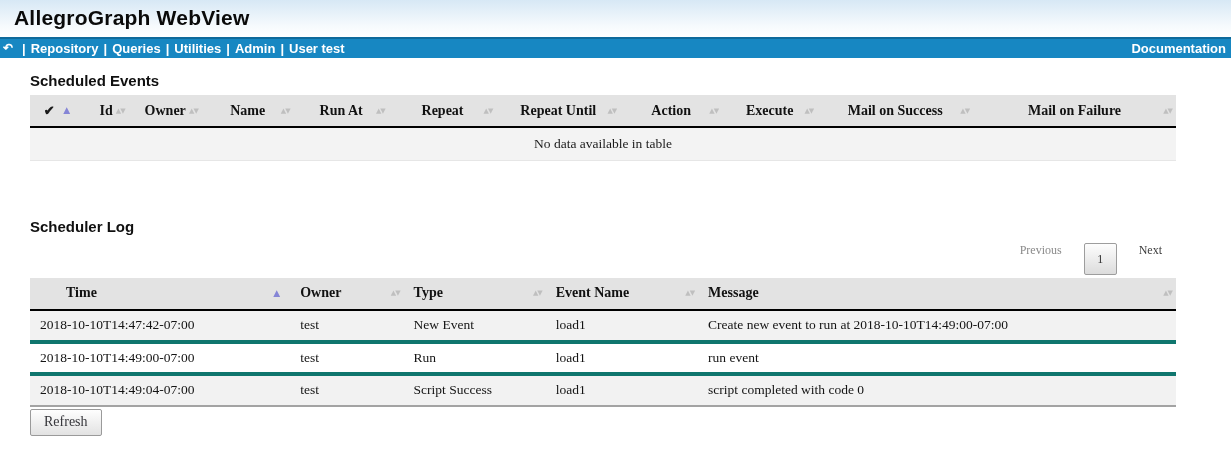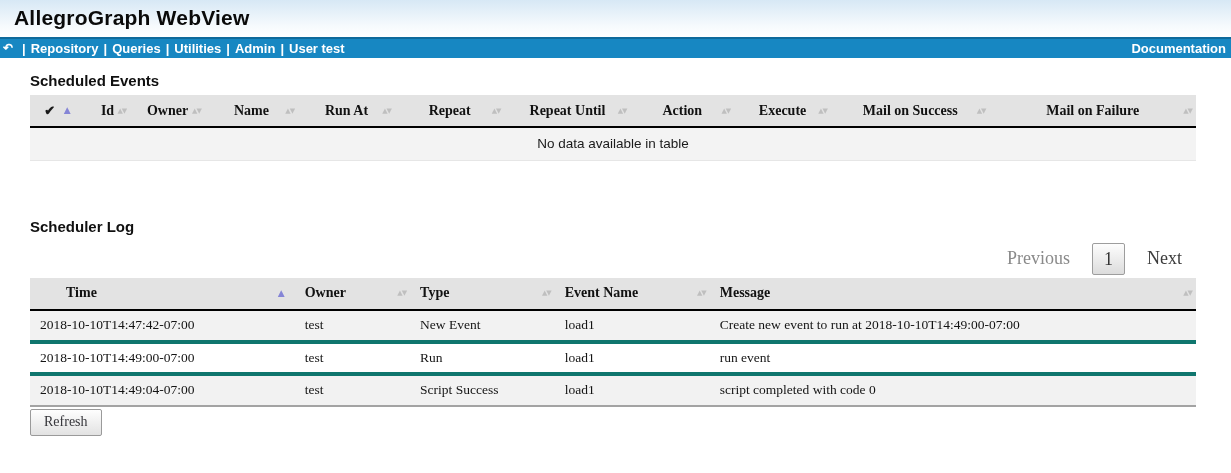--- a/index.html
+++ b/index.html
@@ -13,21 +13,21 @@
   
   .nav-bar { height: 21px; background: #1787c2; border-top: 2px solid #0f6a9b;
     display: flex; align-items: center; color: #fff; font-size: 13px; font-weight: bold; }
   .nav-bar a { color: #fff; text-decoration: none; cursor: pointer; }
   .back-icon { font-size: 12px; padding: 0 4px 2px 3px; cursor: pointer; }
   .nav-sep { padding: 0 5px; }
   .nav-spacer { flex: 1; }
   .nav-doc { padding-right: 5px; }
 
   
-  .content { margin: 0 35px 0 30px; }
+  .content { margin: 0 55px 0 30px; }
   h2.section { font-size: 15px; font-weight: bold; color: #101010; }
   .h2-events { margin: 14px 0 6px 0; }
   .h2-log { margin: 57px 0 0 0; }
 
   table { width: 100%; border-collapse: collapse; table-layout: fixed; }
   thead th { background: #e3e3e3; height: 32px; font-family: "Liberation Serif", serif;
     font-size: 14px; font-weight: bold; color: #111; border-bottom: 2px solid #000;
     position: relative; cursor: pointer; }
   .t-events thead th { text-align: center; }
   .t-log thead th { text-align: left; padding-left: 10px; }
@@ -35,37 +35,37 @@
 
   .sort-faint { position: absolute; right: 4px; top: 50%; transform: translateY(-50%);
     font-size: 7px; letter-spacing: -1px; color: #444; opacity: .22;
     font-family: "DejaVu Sans", sans-serif; }
   .sort-asc { color: #8585d6; font-size: 9px; font-family: "DejaVu Sans", sans-serif; }
   .t-events .check-icon { font-size: 13px; color: #1a1a1a; }
   .t-events .sort-asc { margin-left: 5px; vertical-align: 2px; }
   .t-log .sort-asc-abs { position: absolute; right: 10px; top: 50%; transform: translateY(-50%); }
 
   .empty-row td { background: #f3f3f3; height: 33px; text-align: center;
-    font-family: Liberation Sans, sans-serif; font-size: 13.5px; color: #1a1a1a;
+    font-family: Liberation Serif, serif; font-size: 13.5px; color: #1a1a1a;
     border-bottom: 1px solid #e6e6e6; }
 
   .t-log tbody td { height: 32px; font-family: "Liberation Serif", serif; font-size: 13.5px;
     color: #141414; padding-left: 10px; border-bottom: 4px solid #0f766e; }
   .t-log tbody tr:nth-child(odd) td { background: #f2f2f2; }
   .t-log tbody tr:last-child td { border-bottom: 2px solid #a3a3a3; }
 
   
   .btn-row { margin-top: 2px; }
   .btn { display: inline-block; font-family: "Liberation Serif", serif; font-size: 14px;
     color: #35353a; background: linear-gradient(#fefefe, #e2e2e2); border: 1px solid #9a9a9a;
     border-radius: 2px; padding: 4px 13px 5px 13px; margin-right: 7px; cursor: pointer; }
 
   
-  .pagination { display: flex; justify-content: flex-end; align-items: center;
-    margin: 8px 0 3px 0; font-family: "Liberation Serif", serif; font-size: 18px; }
+  .pagination { display: flex; justify-content: flex-end; 
+    margin: 8px 0 3px 0; font-family: "Liberation Serif", serif; font-size: 12px; }
   .page-prev { color: #8a8a8a; margin-right: 22px; cursor: pointer; }
   .page-next { color: #3c3c3c; margin-left: 22px; margin-right: 14px; cursor: pointer; }
   .page-btn { width: 33px; height: 32px; line-height: 30px; text-align: center;
     border: 1px solid #9d9d9d; border-radius: 2px; color: #333;
     background: linear-gradient(#fdfdfd, #dcdcdc); cursor: pointer; }
 </style>
 </head>
 <body>
 
 <div class="top-header">

